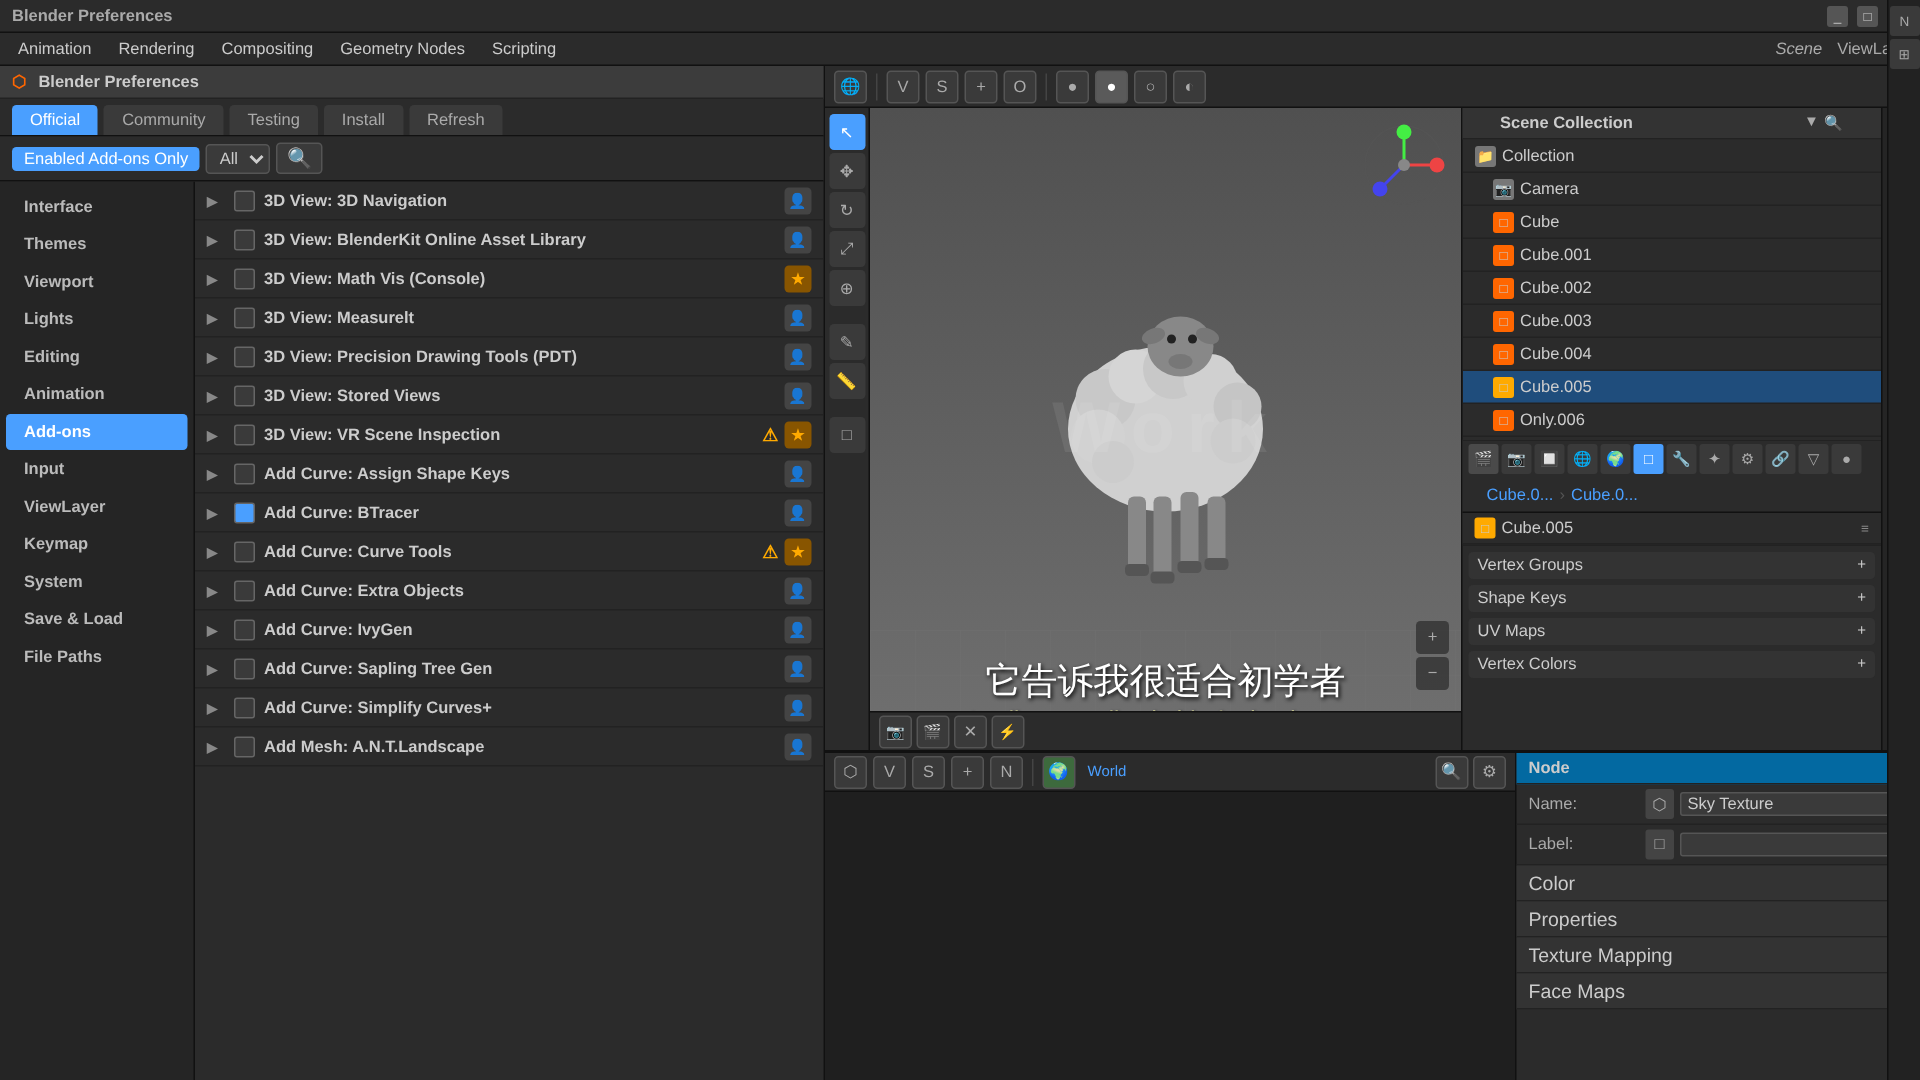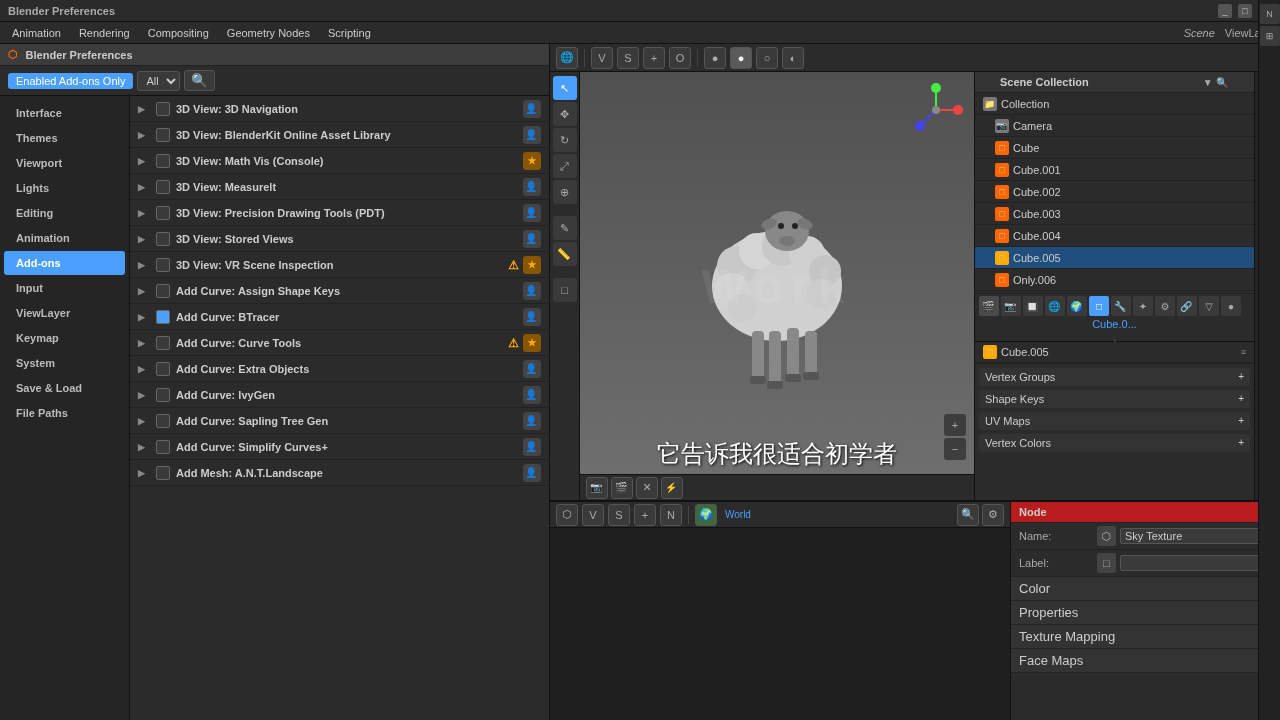--- a/index.html
+++ b/index.html
@@ -388,21 +388,21 @@
     #node-props-panel {
       width: 270px;
       background: #2b2b2b;
       border-left: 1px solid #111;
       display: flex;
       flex-direction: column;
     }
 
     #node-props-header {
       padding: 4px 8px;
-      background: #b91c1c;
+      background: #0369a1;
       font-size: 11px;
       font-weight: bold;
       border-bottom: 1px solid #222;
       color: #ccc;
     }
 
     .node-prop-row {
       display: flex;
       align-items: center;
       padding: 3px 8px;
@@ -489,21 +489,20 @@
     #breadcrumb-bar {
       height: 24px;
       background: #2b2b2b;
       display: flex;
       align-items: center;
       padding: 0 16px;
       gap: 4px;
       border-bottom: 1px solid #111;
       font-size: 11px;
       color: #aaa;
-      flex-direction: column;
     }
     .breadcrumb-item { cursor: pointer; color: #4a9fff; }
     .breadcrumb-sep { color: #555; }
 
     
     #work-label {
       position: absolute;
       top: 50%;
       left: 50%;
       transform: translate(-50%, -50%);
@@ -537,20 +536,27 @@
 </div>
 
 <div id="main-layout">
 
   <div id="preferences-panel">
     <div id="pref-titlebar">
       <span class="pref-logo">⬡</span>
       <span>Blender Preferences</span>
     </div>
 
+    <div id="pref-tabs">
+      <div class="pref-tab active">Official</div>
+      <div class="pref-tab">Community</div>
+      <div class="pref-tab">Testing</div>
+      <div class="pref-tab">Install</div>
+      <div class="pref-tab">Refresh</div>
+    </div>
 
     <div id="pref-filter-bar">
       <span class="filter-badge">Enabled Add-ons Only</span>
       <select>
         <option>All</option>
       </select>
       <button class="search-btn">🔍</button>
     </div>
 
     <div id="pref-content">

